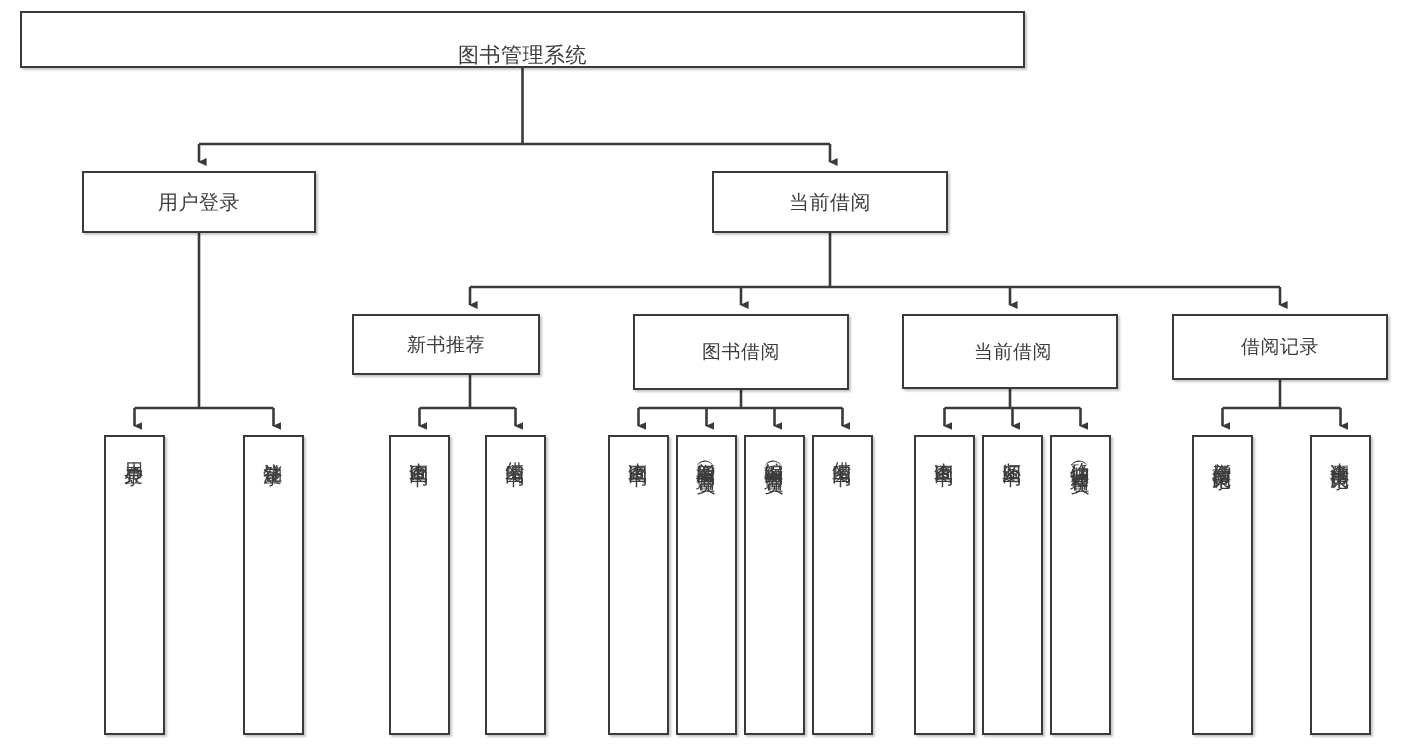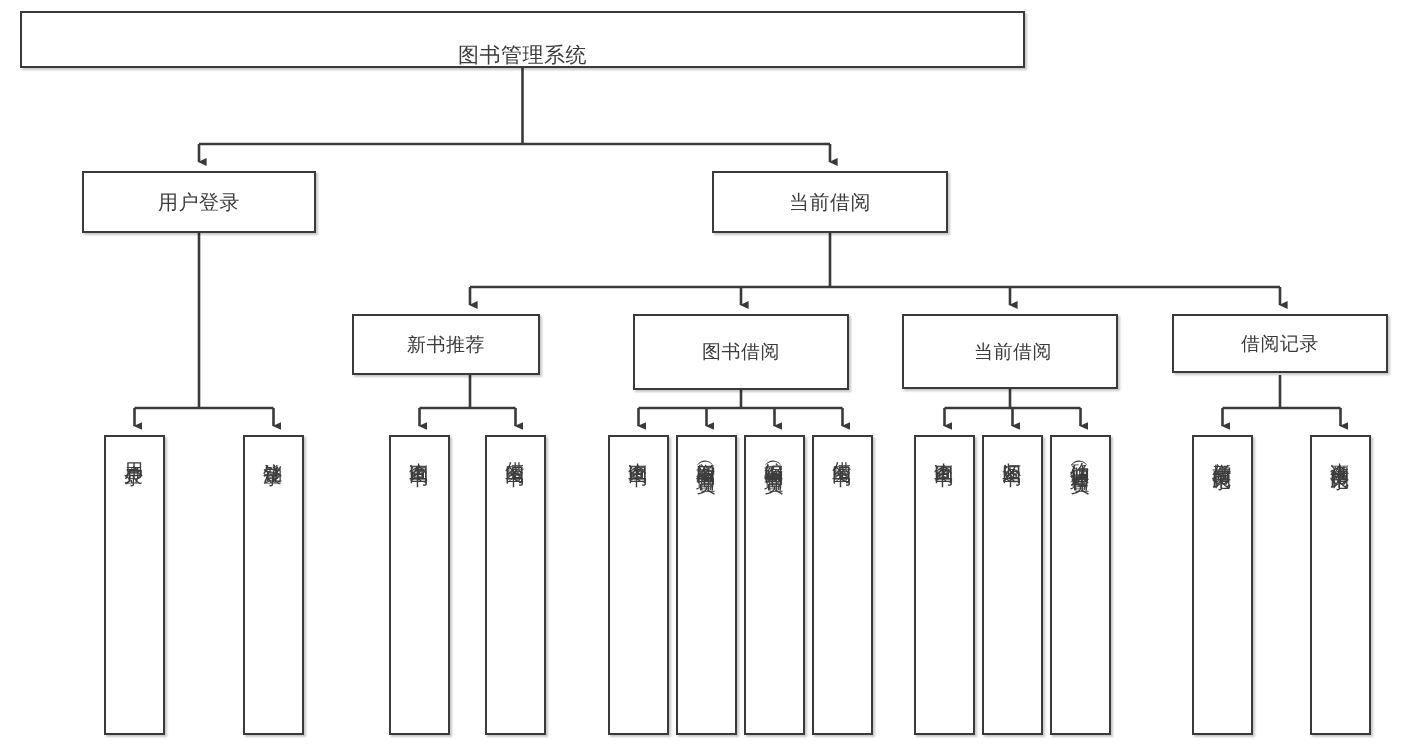--- a/index.html
+++ b/index.html
@@ -130,21 +130,21 @@
       </div>
       <div class="node level2" style="left: 352px; top: 314px; width: 188px; height: 61px;">
         <span class="node-label">新书推荐</span>
       </div>
       <div class="node level2" style="left: 633px; top: 314px; width: 216px; height: 76px;">
         <span class="node-label">图书借阅</span>
       </div>
       <div class="node level2" style="left: 902px; top: 314px; width: 216px; height: 75px; padding-left: 6px;">
         <span class="node-label">当前借阅</span>
       </div>
-      <div class="node level2" style="left: 1172px; top: 314px; width: 216px; height: 59px;">
+      <div class="node level2" style="left: 1172px; top: 314px; width: 216px; height: 66px;">
         <span class="node-label">借阅记录</span>
       </div>
       <div class="node leaf" style="left: 104px; top: 435px; width: 61px; height: 300px;">
         <span class="node-label">用户登录</span>
       </div>
       <div class="node leaf" style="left: 243px; top: 435px; width: 61px; height: 300px;">
         <span class="node-label">注销登录</span>
       </div>
       <div class="node leaf" style="left: 389px; top: 435px; width: 61px; height: 300px;">
         <span class="node-label">查询图书</span>

